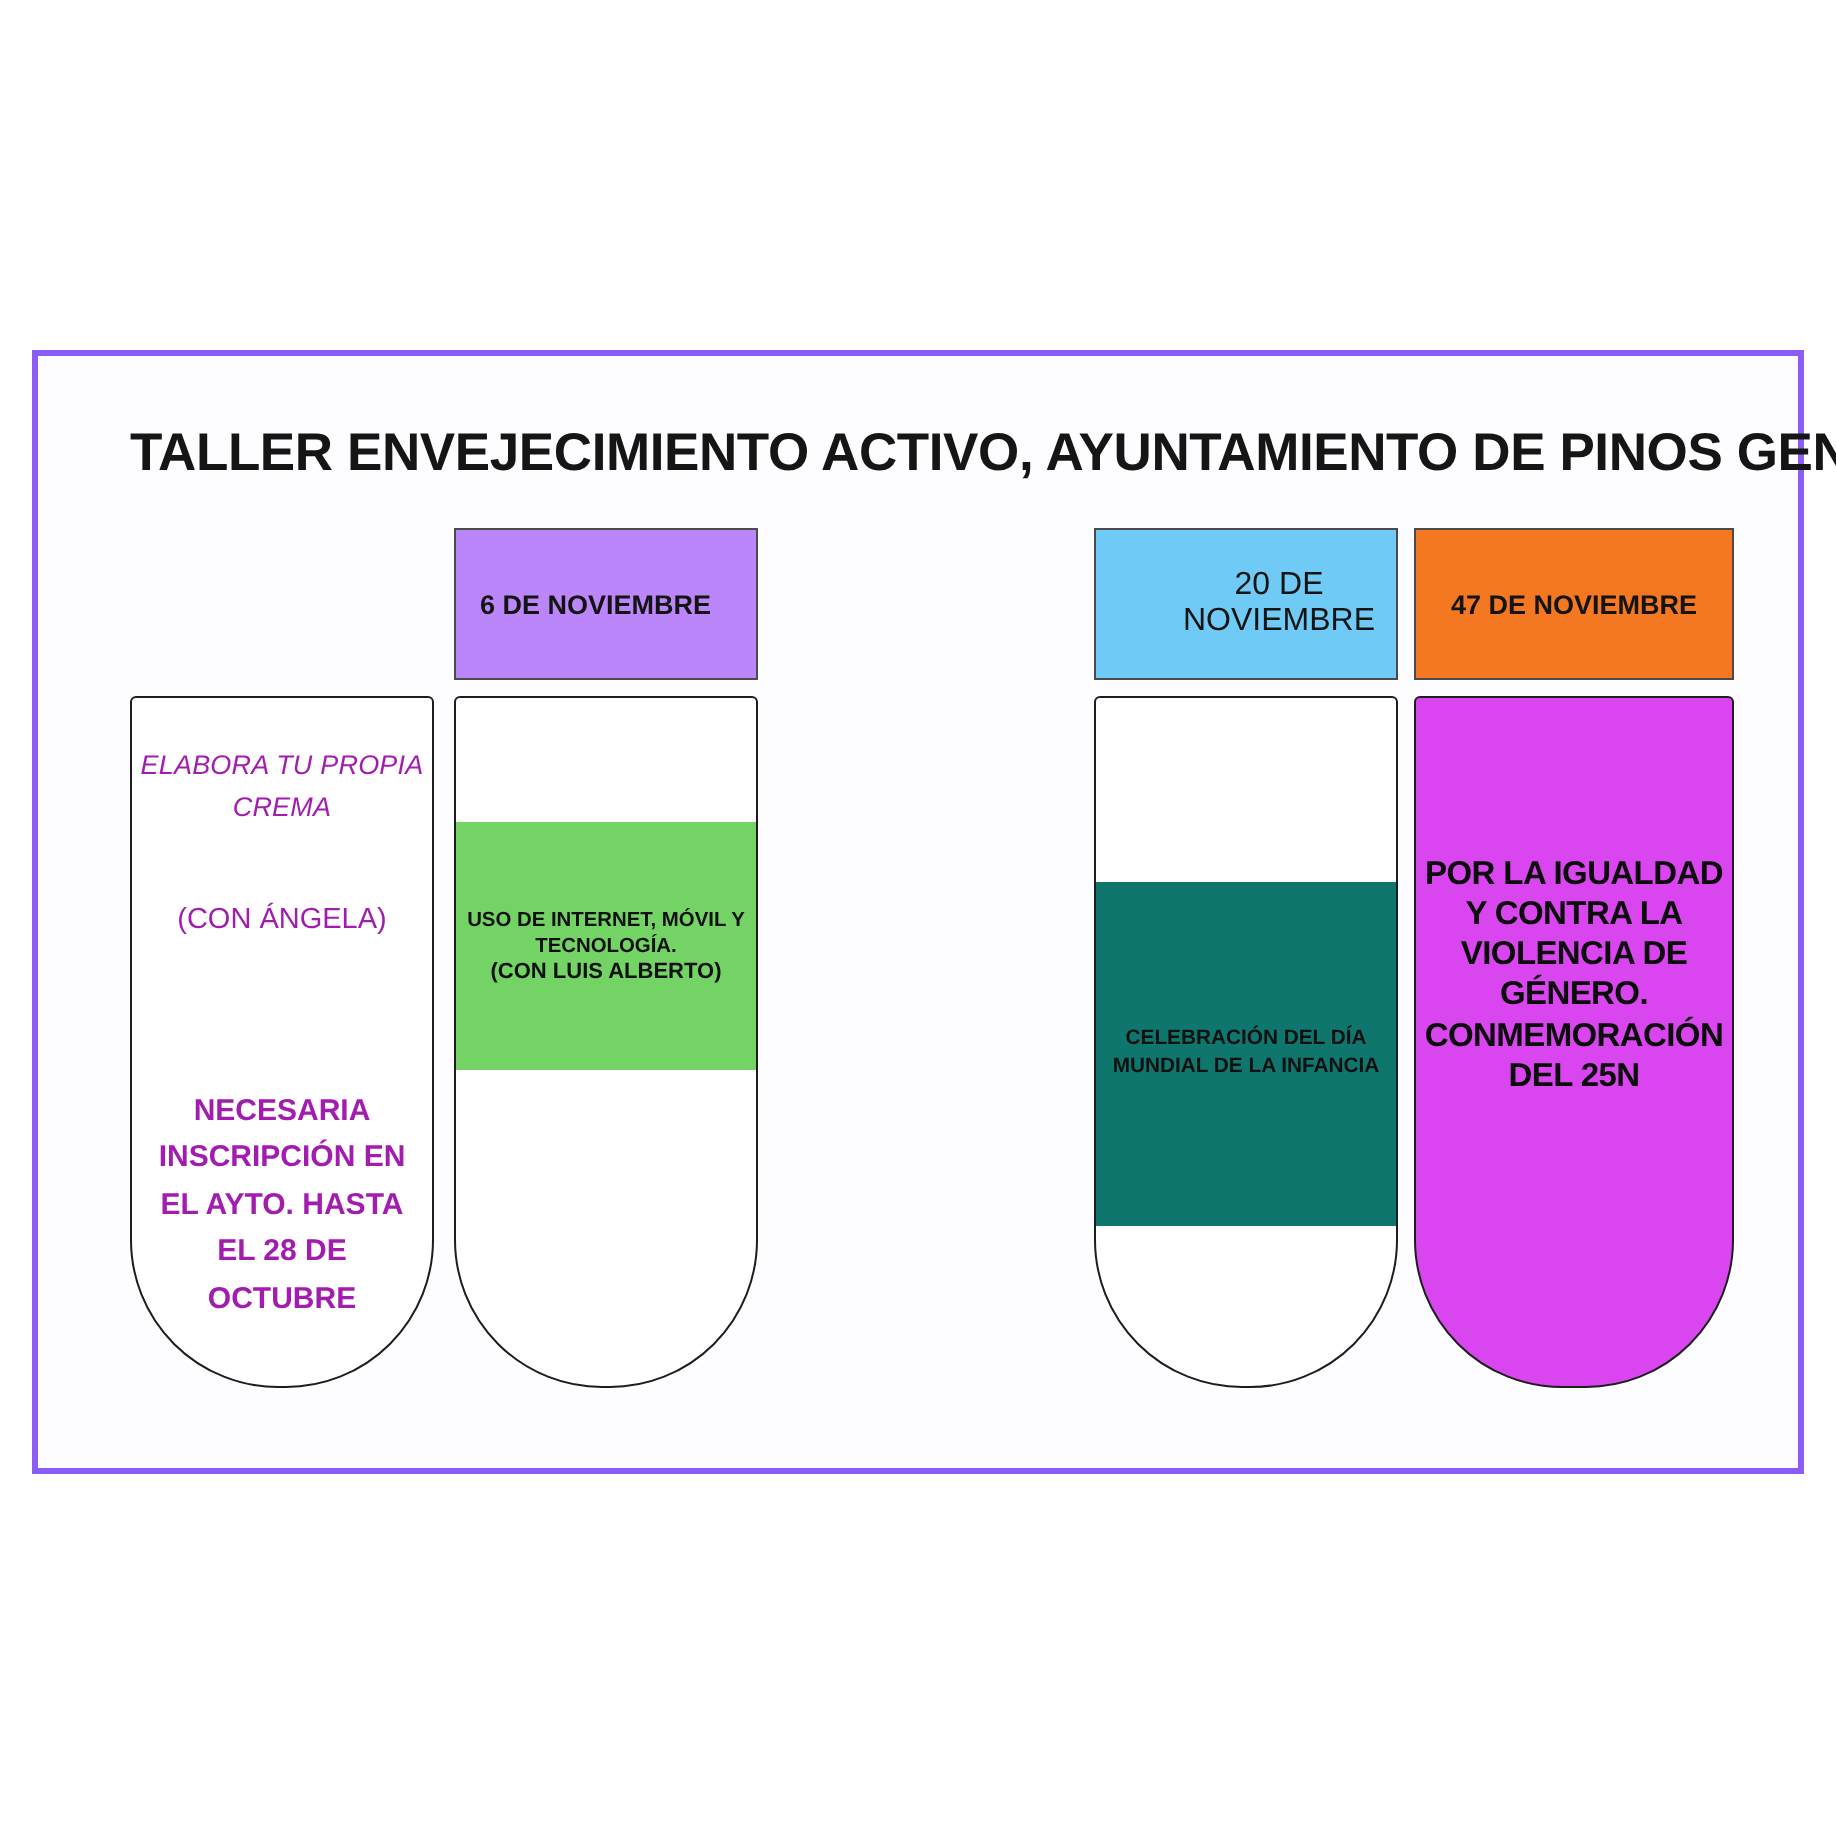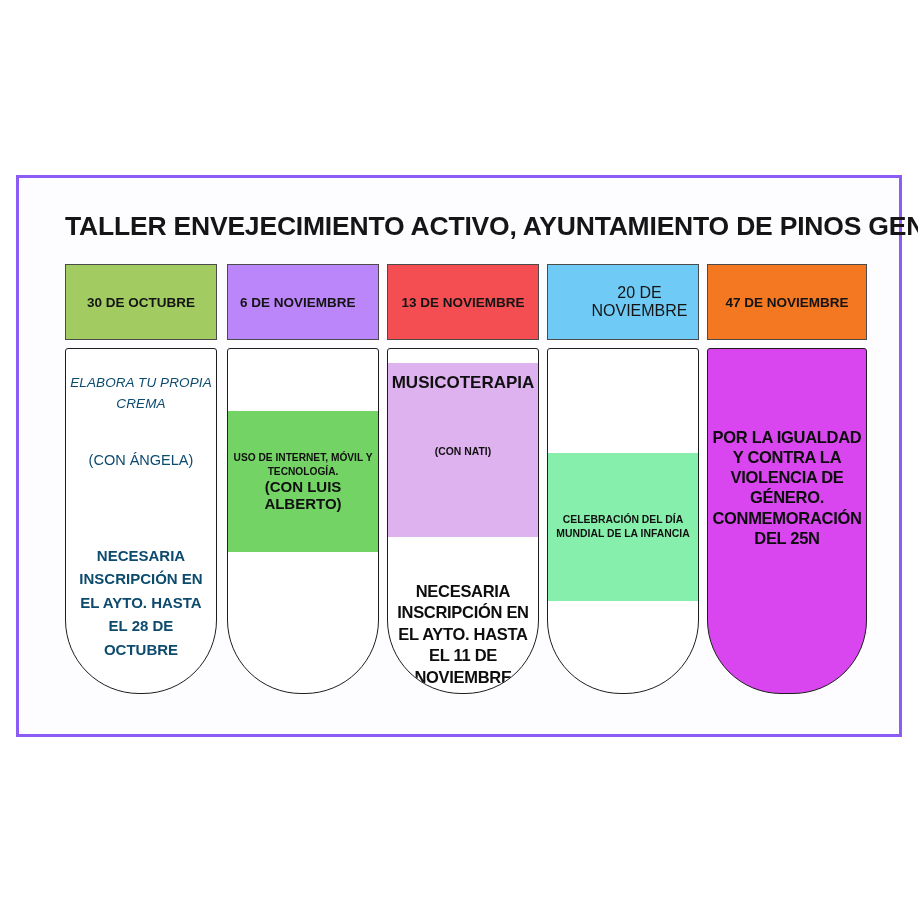--- a/index.html
+++ b/index.html
@@ -125,21 +125,21 @@
     text-align: center;
     color: #101010;
   }
 
   
   .body-text {
     position: absolute;
     left: 4px;
     right: 4px;
     text-align: center;
-    color: #0c4a6e;
+    color: #a21caf;
   }
 
   
   .c1-head {
     top: 24px;
     font-size: 13.5px;
     font-style: italic;
     line-height: 1.55;
     letter-spacing: 0.1px;
   }
@@ -153,31 +153,31 @@
   .c1-note {
     top: 195px;
     font-size: 15px;
     line-height: 1.56;
     font-weight: bold;
   }
 
   
   .c2-block {
     top: 62px;
-    height: 141px;
+    height: 124px;
     background: #73d364;
     padding: 0 6px;
   }
   .c2-title {
     font-size: 10.2px;
     font-weight: bold;
     line-height: 1.28;
   }
   .c2-with {
-    font-size: 15px;
+    font-size: 11px;
     font-weight: bold;
   }
 
   
   .c3-block {
     top: 14px;
     height: 164px;
     background: #deb1ef;
     justify-content: flex-start;
     padding-top: 10px;
@@ -195,23 +195,23 @@
     top: 232px;
     font-size: 16.5px;
     font-weight: bold;
     line-height: 1.3;
     letter-spacing: -0.3px;
     color: #0d0d0d;
   }
 
   
   .c4-block {
-    top: 104px;
-    height: 148px;
-    background: #86efac;
+    top: 92px;
+    height: 172px;
+    background: #0f766e;
     padding: 0 4px;
   }
   .c4-title {
     font-size: 10.4px;
     font-weight: bold;
     line-height: 1.32;
   }
 
   
   .col-body.filled {
@@ -231,50 +231,39 @@
 
 <div class="slide-canvas">
 
   <div class="poster-frame">
 
     <div class="poster-title">TALLER ENVEJECIMIENTO ACTIVO, AYUNTAMIENTO DE PINOS GENIL</div>
 
     <div class="columns">
 
       <div class="column col-0">
-        <div class="col-header center" style="background:#a2cc62;">30 DE OCTUBRE</div>
         <div class="col-body">
           <div class="body-text c1-head">ELABORA TU PROPIA CREMA</div>
           <div class="body-text c1-with">
             (<span class="underline">CON ÁNGELA</span>)
           </div>
           <div class="body-text c1-note">NECESARIA INSCRIPCIÓN EN EL AYTO. HASTA EL 28 DE OCTUBRE</div>
         </div>
       </div>
 
       <div class="column col-1">
         <div class="col-header left" style="background:#bb86fa;">6 DE NOVIEMBRE</div>
         <div class="col-body">
           <div class="body-block c2-block">
             <div class="c2-title">USO DE INTERNET, MÓVIL Y TECNOLOGÍA.</div>
             <div class="c2-with">(CON LUIS ALBERTO)</div>
           </div>
         </div>
       </div>
 
-      <div class="column col-2">
-        <div class="col-header center" style="background:#f54e52;">13 DE NOVIEMBRE</div>
-        <div class="col-body">
-          <div class="body-block c3-block">
-            <div class="c3-title">MUSICOTERAPIA</div>
-            <div class="c3-with">(CON NATI)</div>
-          </div>
-          <div class="body-text c3-note">NECESARIA INSCRIPCIÓN EN EL AYTO. HASTA EL 11 DE NOVIEMBRE</div>
-        </div>
-      </div>
 
       <div class="column col-3">
         <div class="col-header center regular" style="background:#6fcbf5;">20 DE NOVIEMBRE</div>
         <div class="col-body">
           <div class="body-block c4-block">
             <div class="c4-title">CELEBRACIÓN DEL DÍA MUNDIAL DE LA INFANCIA</div>
           </div>
         </div>
       </div>
 

